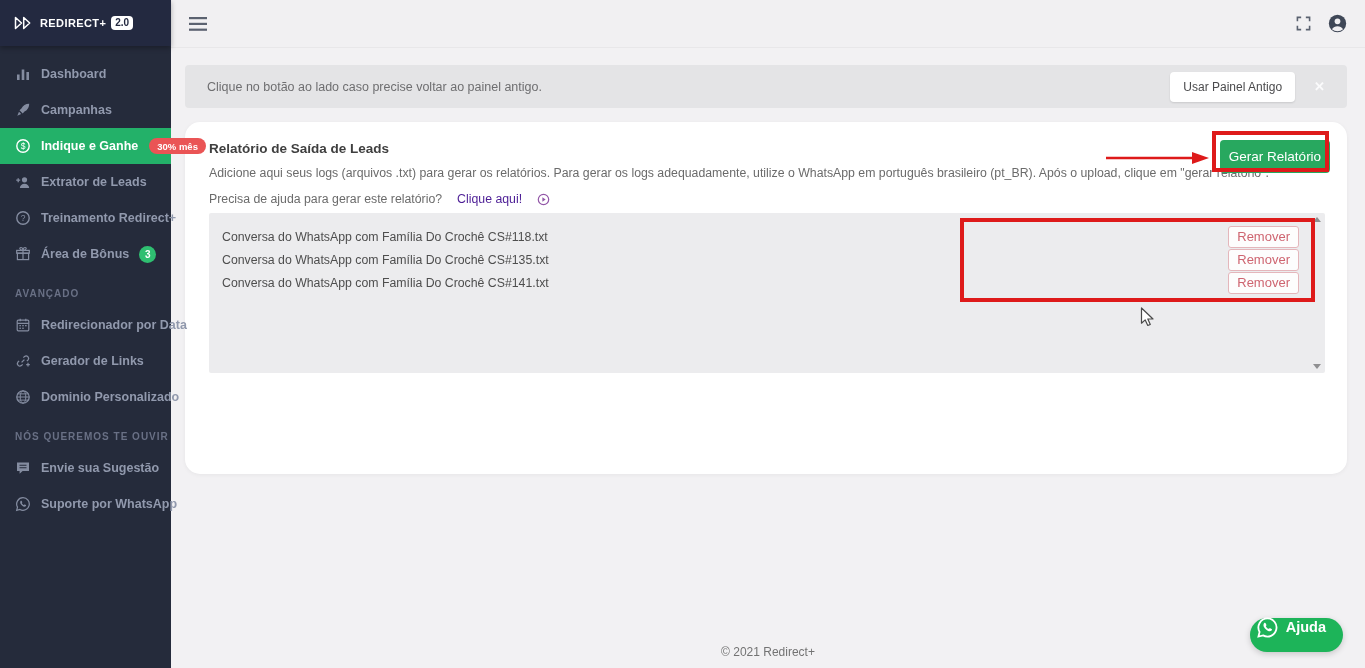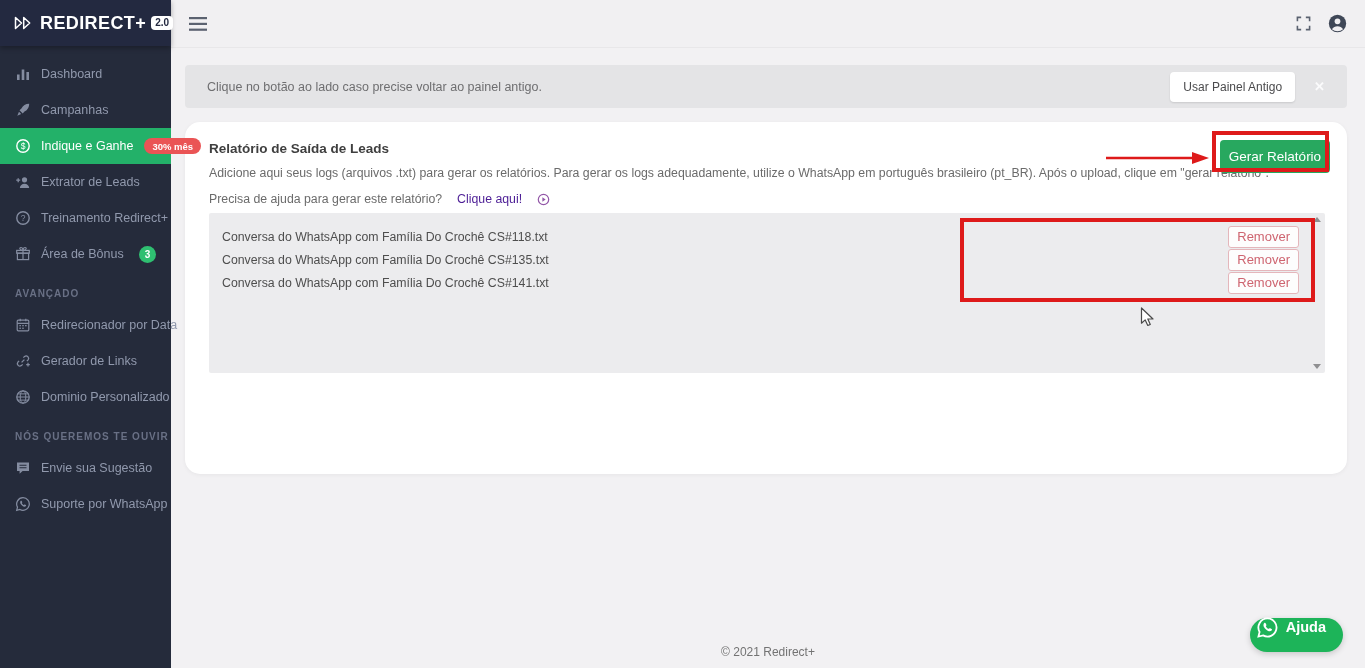--- a/index.html
+++ b/index.html
@@ -3,28 +3,28 @@
 <meta charset="utf-8">
 <style>
   * { margin:0; padding:0; box-sizing:border-box; }
   html,body { width:1365px; height:668px; }
   body { position:relative; overflow:hidden; background:#f2f1f3; font-family:"Liberation Sans",sans-serif; }
 
   
   .sidebar { position:absolute; left:0; top:0; width:171px; height:668px; background:#252b3b; z-index:10; }
   .logo-bar { height:46px; background:#232940; display:flex; align-items:center; padding-left:14px; box-shadow:0 2px 5px rgba(0,0,0,.3); }
   .logo-play { width:20px; height:14px; display:inline-flex; margin-right:6px; color:#fff; flex:none; }
-  .logo-text { color:#fff; font-weight:bold; font-size:18px; letter-spacing:.4px; white-space:nowrap; }
+  .logo-text { color:#fff; font-weight:bold; font-size:11px; letter-spacing:.4px; white-space:nowrap; }
   .logo-badge { background:#fff; color:#232940; font-size:10px; font-weight:bold; border-radius:4px; padding:1px 4px 2px; margin-left:5px; }
   .side-nav { padding-top:10px; }
   .side-item { height:36px; display:flex; align-items:center; padding:0 15px; gap:10px; color:#9199ad; font-size:12.5px; cursor:pointer; }
   .side-icon { width:16px; height:16px; display:inline-flex; align-items:center; justify-content:center; color:#848ca0; flex:none; }
   .side-item.active { background:#23b169; color:#fff; }
   .side-item.active .side-icon { color:#fff; }
-  .side-label { white-space:nowrap; }
+  .side-label { white-space:nowrap;font-weight:bold; }
   .side-heading { display:block; padding:16px 15px 8px; font-size:10px; font-weight:bold; letter-spacing:1px; color:#697085; white-space:nowrap; }
   .side-badge { flex:none; }
   .pill-red { background:#ea5455; color:#fff; font-size:9.5px; font-weight:bold; border-radius:10px; padding:2.5px 8px; margin-left:1px; white-space:nowrap; }
   .round-green { background:#2fbf71; color:#fff; font-size:10px; font-weight:bold; width:17px; height:17px; border-radius:50%; display:inline-flex; align-items:center; justify-content:center; margin-left:auto; }
 
   
   .topbar { position:absolute; left:171px; right:0; top:0; height:48px; background:#f1f0f2; border-bottom:1px solid #e8e7e9; display:flex; align-items:center; padding:0 18px; z-index:5; }
   .icon-btn { display:inline-flex; align-items:center; justify-content:center; cursor:pointer; background:none; border:none; }
   .topbar-right { margin-left:auto; display:flex; gap:17px; align-items:center; }
 

